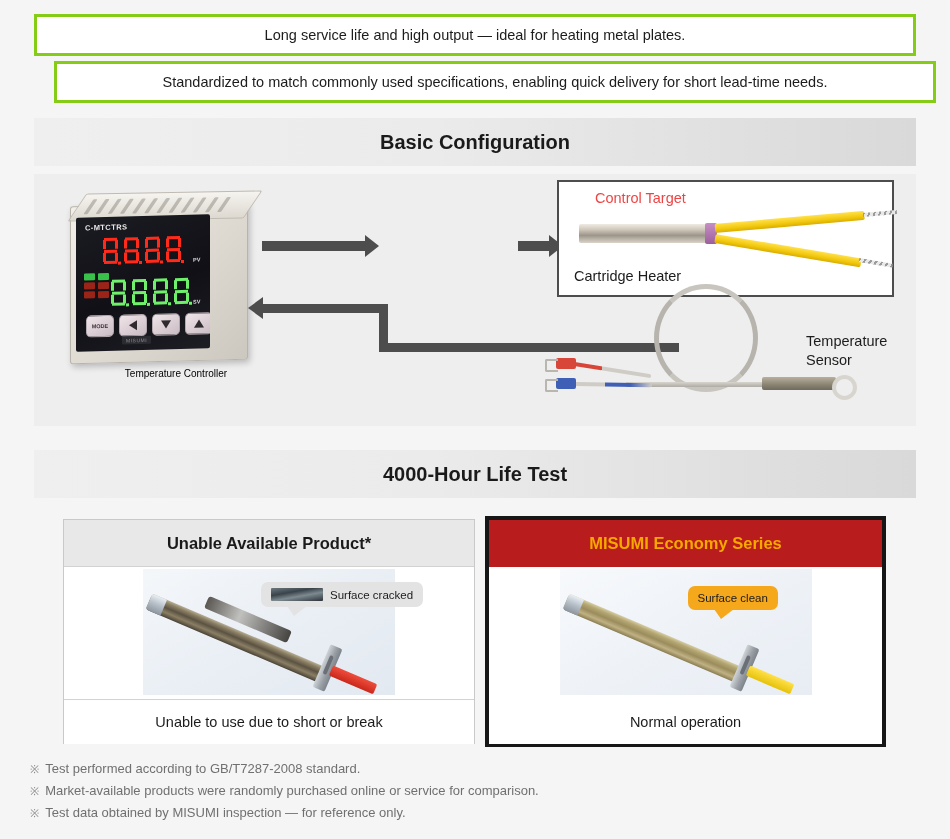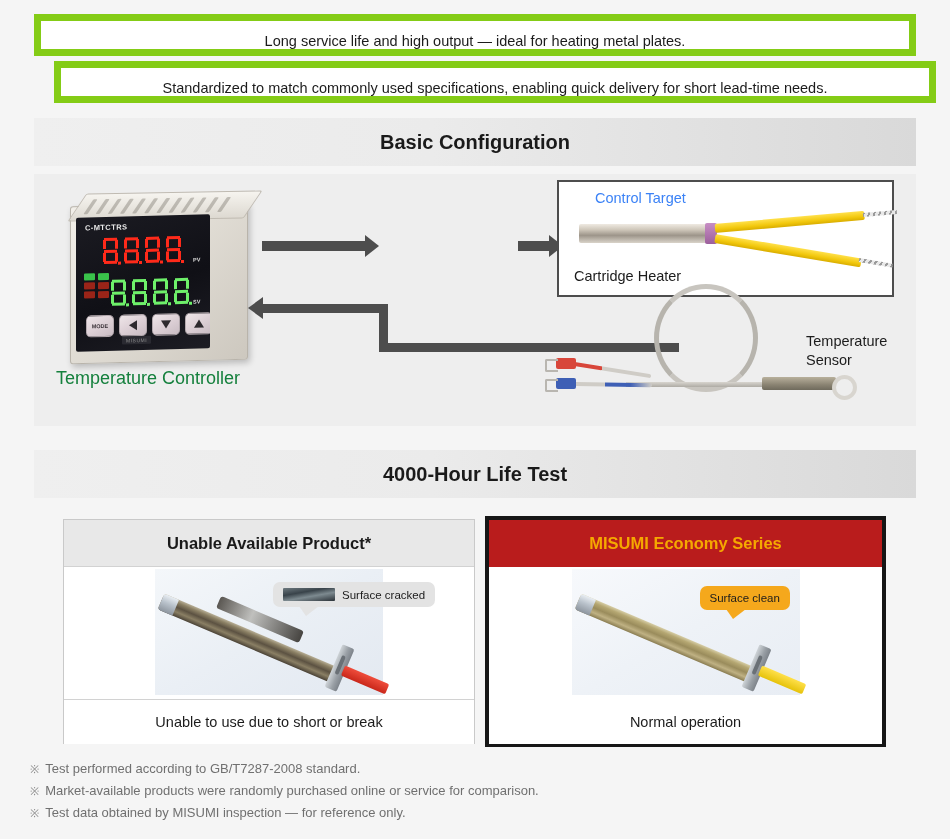--- a/index.html
+++ b/index.html
@@ -12,23 +12,23 @@
     width: 950px; height: 839px;
     background: #f5f5f5;
     overflow: hidden;
   }
 
   
   .feature-box {
     position: absolute;
     left: 34px; width: 882px;
     background: #ffffff;
-    border: 7px solid #84cc16;
+    border: 3px solid #84cc16;
     box-sizing: border-box;
-    display: flex; align-items: flex-end; justify-content: center;
+    display: flex; align-items: center; justify-content: center;
     font-size: 14.5px; color: #1c1c1c;
   }
   #feature-1 { top: 14px; height: 42px; }
   #feature-2 { top: 61px; height: 42px; margin-left: 20px; }
 
   
   .section-header {
     position: absolute;
     left: 34px; width: 882px; height: 48px;
     background: linear-gradient(to right, #efefef 0%, #ebebeb 45%, #d9d9d9 100%);
@@ -125,21 +125,21 @@
   .tri.left  { border-top:5px solid transparent; border-bottom:5px solid transparent; border-right:8px solid #2e2a2e; }
   .tri.down  { border-left:5px solid transparent; border-right:5px solid transparent; border-top:8px solid #2e2a2e; }
   .tri.up    { border-left:5px solid transparent; border-right:5px solid transparent; border-bottom:8px solid #2e2a2e; }
   #ctrl-brand {
     position:absolute; left: 46px; top: 120px;
     font-size:5px; color:#8e8e8e; letter-spacing:.5px;
     background:#2a2a31; padding:1px 4px; border-radius:1px;
   }
   #ctrl-caption {
     position:absolute; left: 0; top: 186px; width: 240px;
-    font-size:18px; color:#15803d;
+    text-align:center; font-size:10px; color:#000000;
   }
 
   
   #output-control-label {
     position:absolute; left: 250px; top: 24px; width: 110px;
     text-align:center; font-size:14.5px; color:#1c1c1c; line-height:19px;
   }
   .arrow-right {
     position:absolute; height: 10px; background:#4d4d4d;
   }
@@ -164,21 +164,21 @@
   .bullet-dot { width:4px; height:4px; border-radius:50%; background:#1c1c1c; display:inline-block; }
   #arrow-relay { left: 484px; top: 67px; width: 32px; }
 
   
   #heater-box {
     position:absolute; left: 523px; top: 6px;
     width: 337px; height: 117px;
     background:#ffffff; border: 2px solid #4d4d4d;
     box-sizing: border-box;
   }
-  #heater-target-label { position:absolute; left: 36px; top: 8px; font-size:14.5px; color:#3b82f6; }
+  #heater-target-label { position:absolute; left: 36px; top: 8px; font-size:14.5px; color:#ef4444; }
   #heater-name-label   { position:absolute; left: 15px; top: 86px; font-size:14.5px; color:#1c1c1c; }
   #heater-tube {
     position:absolute; left: 20px; top: 42px; width: 128px; height: 19px;
     background: linear-gradient(180deg,#efeae2 0%,#cfc7ba 30%,#9d958a 60%,#d9d3c9 100%);
     border-radius: 2px 1px 1px 2px;
   }
   #heater-band {
     position:absolute; left: 146px; top: 41px; width: 12px; height: 21px;
     background: linear-gradient(180deg,#c78ec4,#9c5f9c); border-radius:2px;
   }
@@ -243,21 +243,21 @@
   #panel-left  { left: 63px; top: 519px; width: 412px; height: 225px; border: 1px solid #c9c9c9; }
   #panel-right { left: 485px; top: 516px; width: 401px; height: 231px; border: 4px solid #161616; }
   .panel-header {
     height: 47px; display:flex; align-items:center; justify-content:center;
     font-size: 16.5px; font-weight: bold; box-sizing:border-box;
   }
   #panel-left .panel-header  { background:#e8e8e8; color:#1a1a1a; border-bottom:1px solid #d2d2d2; }
   #panel-right .panel-header { background:#b91c1c; }
   #misumi-title { color:#f5a800; font-size:16.5px; font-weight:bold; }
   .panel-photo { position:relative; height: 132px; background:#ffffff; overflow:hidden; }
-  .photo-inner { position:absolute; left: 50%; transform:translateX(-50%); top: 2px; width: 228px; height: 126px; }
+  .photo-inner { position:absolute; left: 50%; transform:translateX(-50%); top: 2px; width: 228px; height: 126px; padding-left: 24px; }
   #photo-left-bg  { background: linear-gradient(150deg,#f4f7fa 0%,#eaeff5 50%,#e3e9f1 100%); }
   #photo-right-bg { background: linear-gradient(150deg,#f7f9fc 0%,#eef2f7 50%,#e8edf4 100%); }
   .rod {
     position:absolute; height: 17px; border-radius: 3px;
     transform-origin: left center;
   }
   #rod-left {
     left: 6px; top: 24px; width: 190px; transform: rotate(23deg);
     background: linear-gradient(180deg,#b7ae96 0%,#8c8165 18%,#5c5242 45%,#8a7f64 72%,#4a4236 100%);
   }

